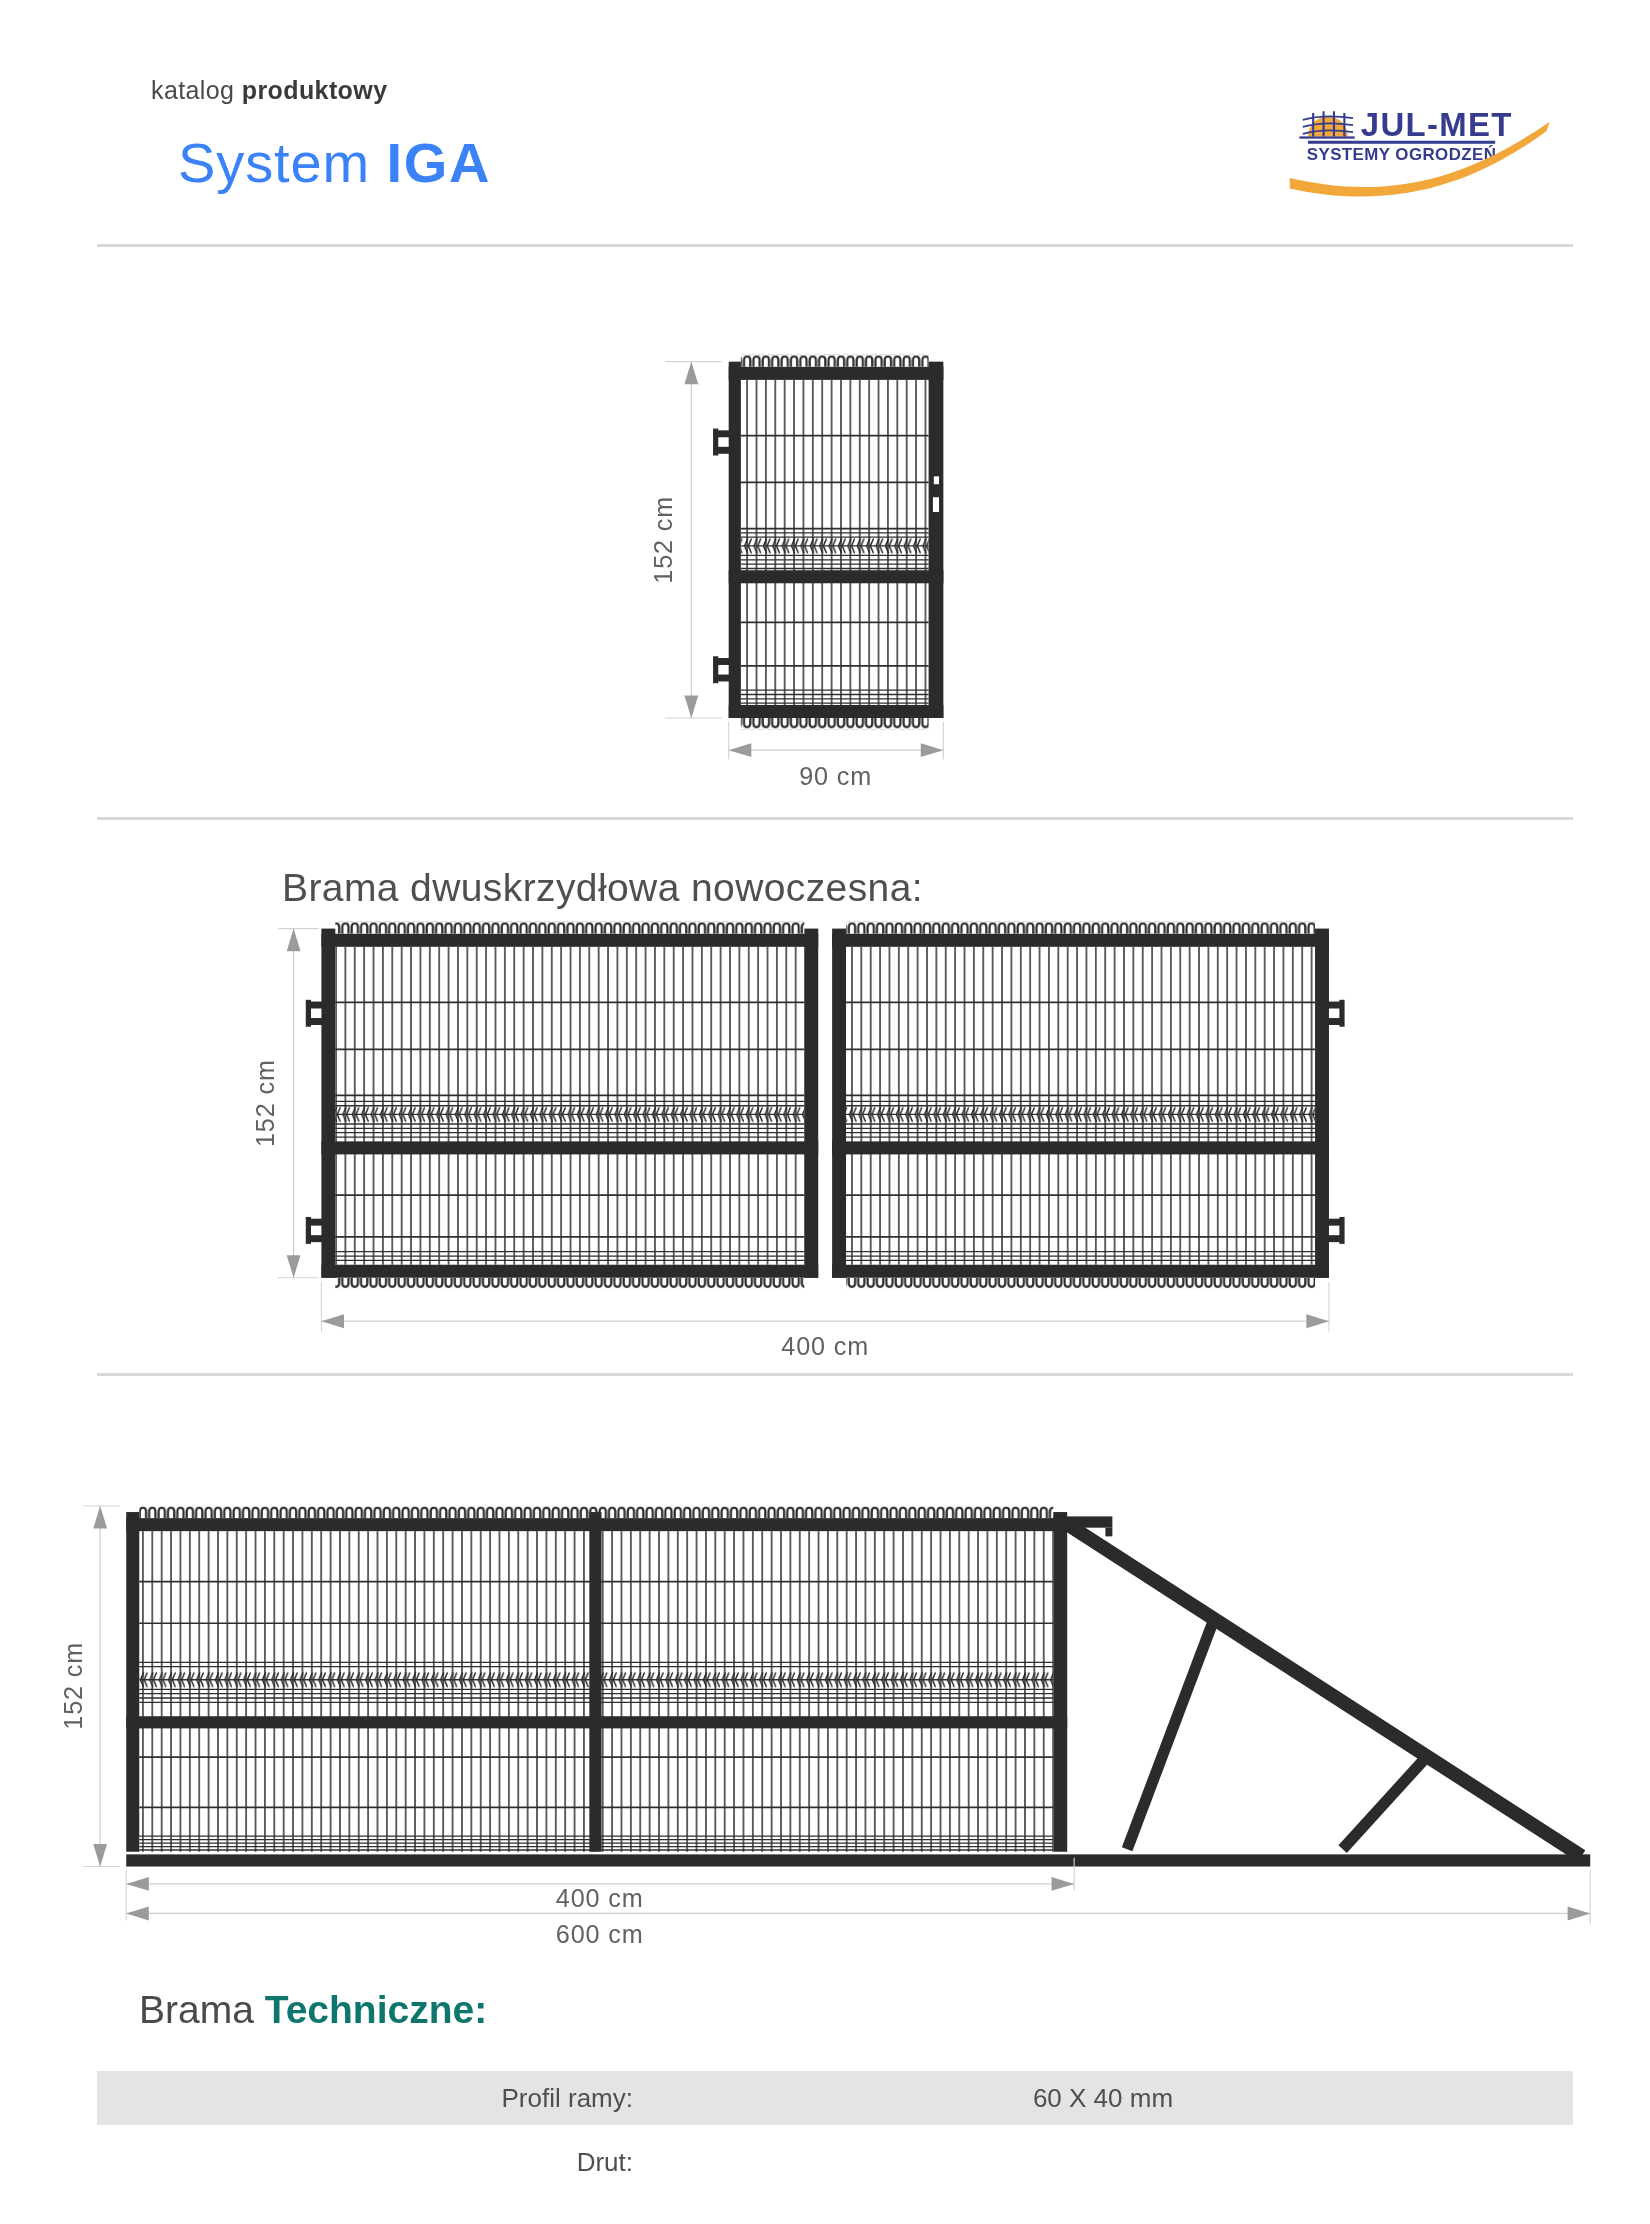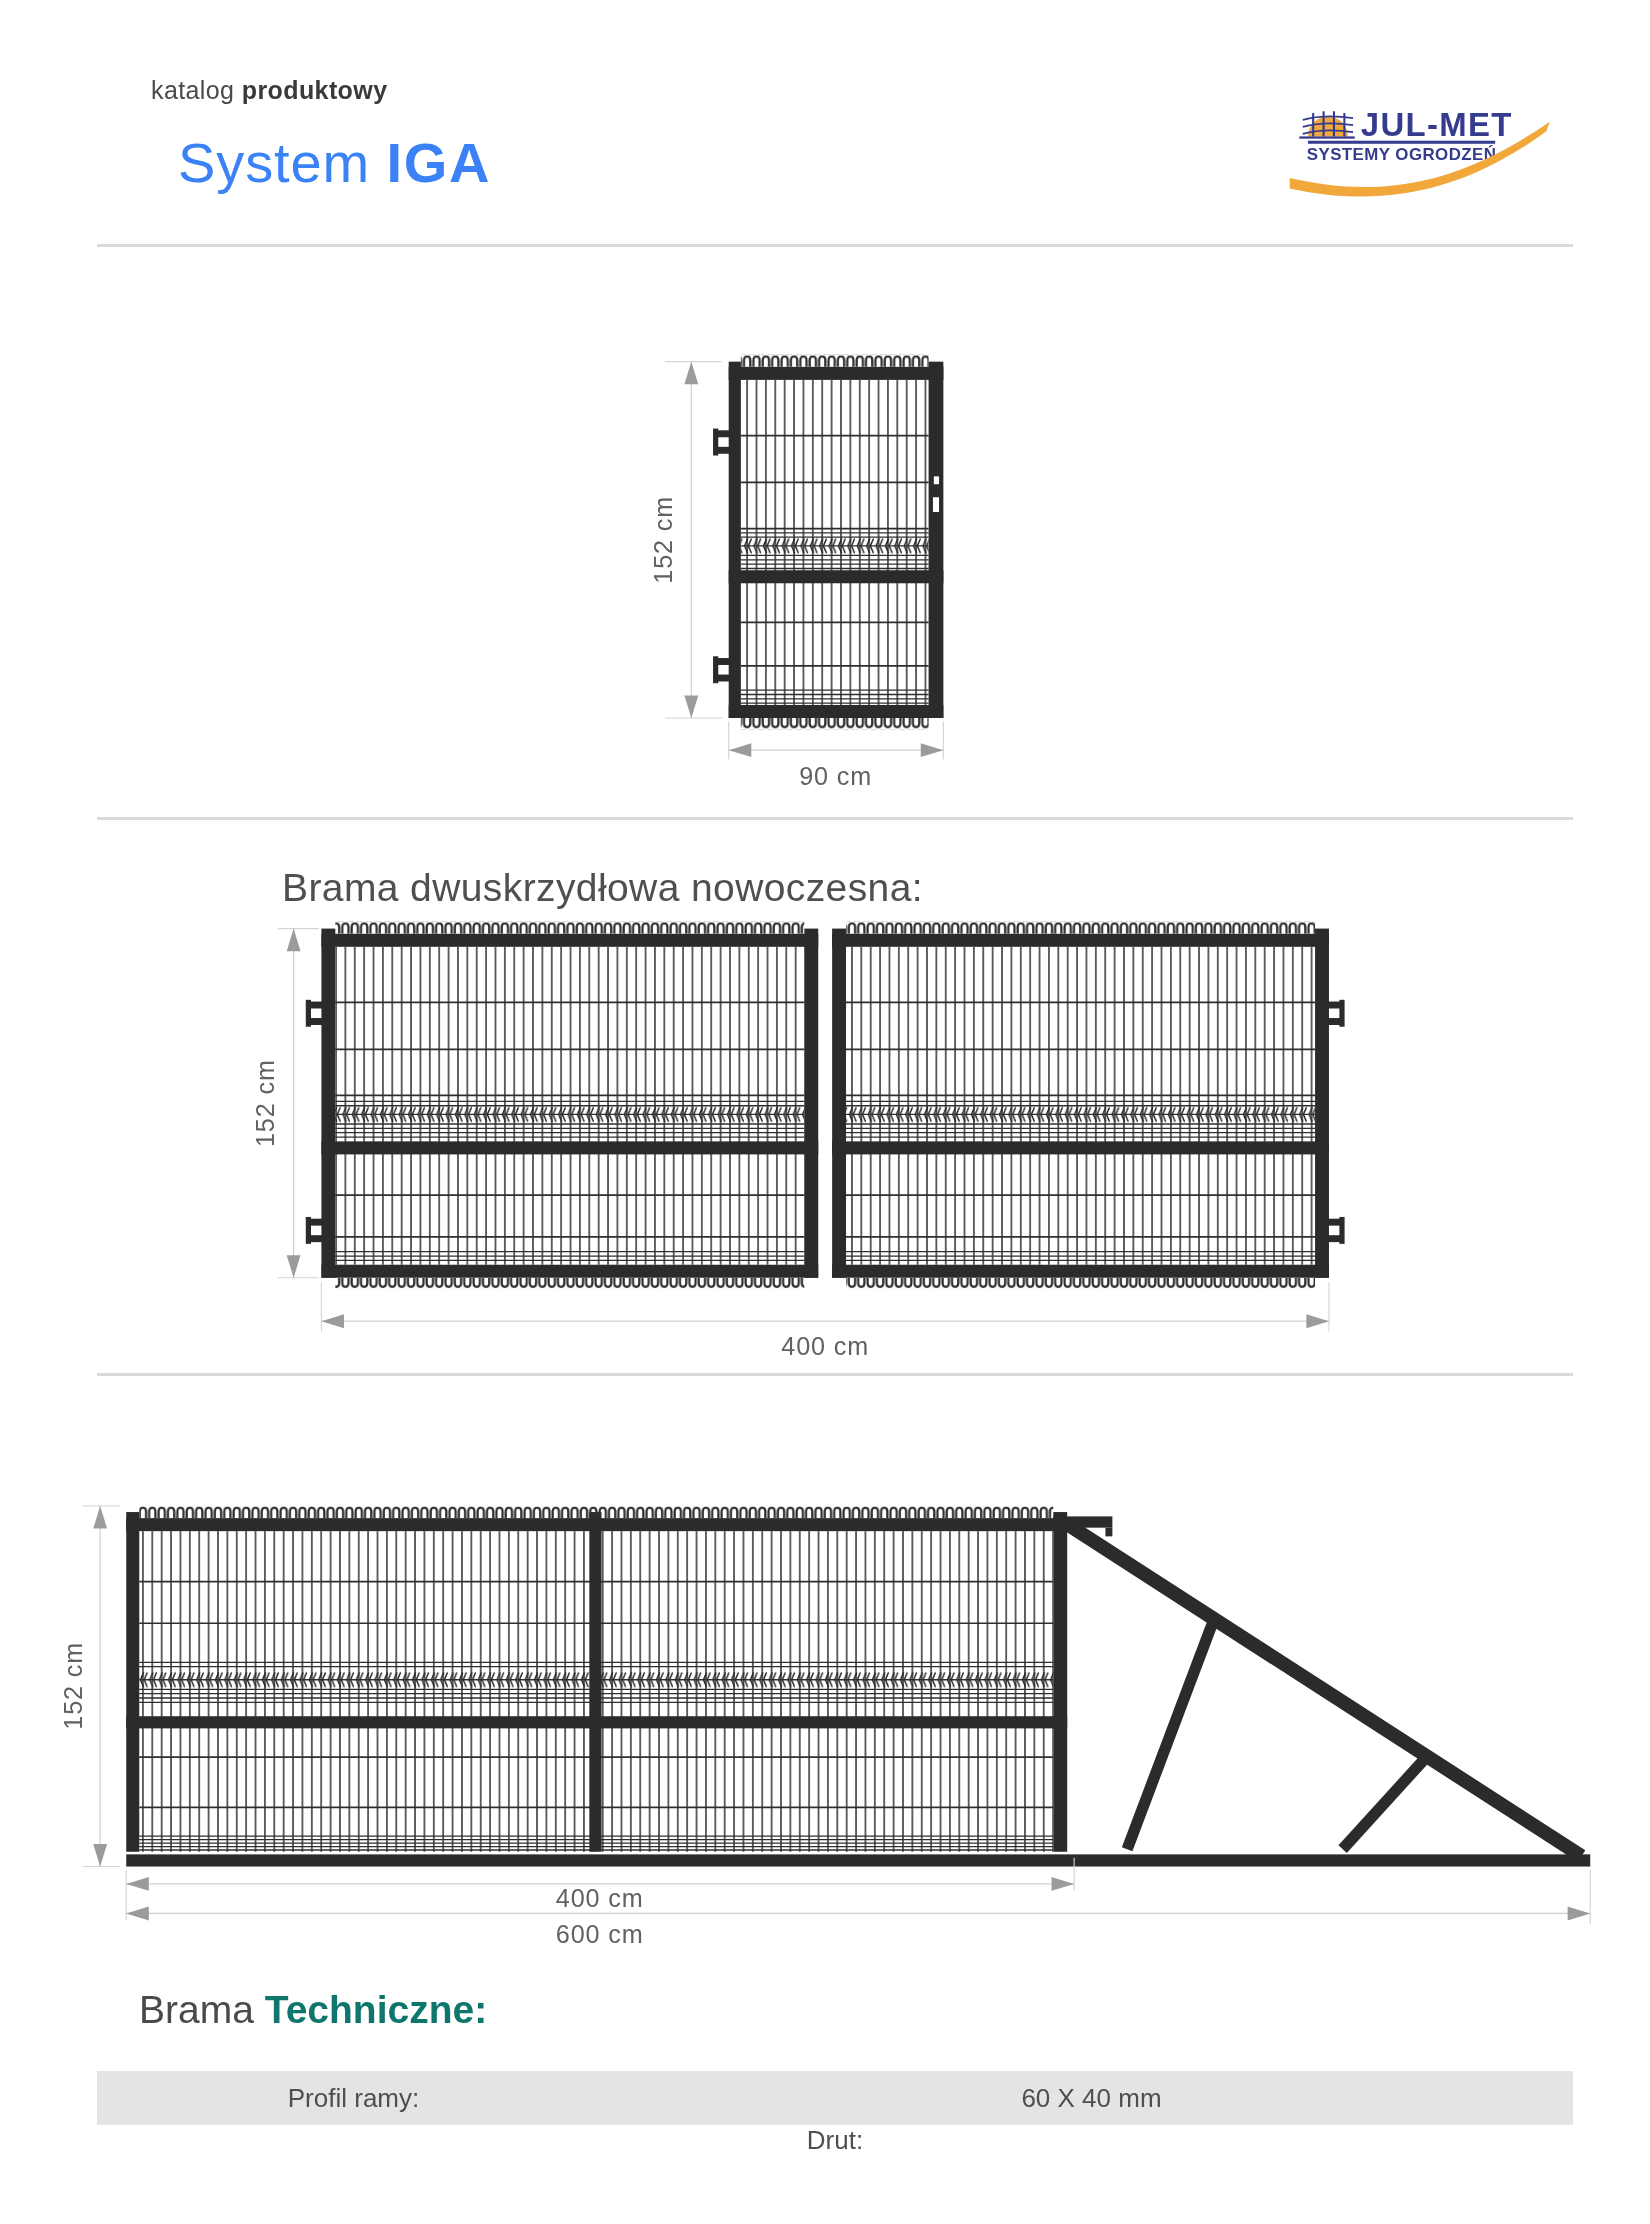--- a/index.html
+++ b/index.html
@@ -11,22 +11,22 @@
   .page-title{left:178px;top:130px;font-size:56px;letter-spacing:0.9px;color:#3b82f6;font-weight:200;white-space:nowrap;}
   .page-title .bold{font-weight:800;letter-spacing:1.7px;}
   .divider{height:2.6px;background:#d9d9d9;left:97px;width:1476px;}
   h2{margin:0;font-size:39px;font-weight:300;color:#4f4f4f;letter-spacing:0.4px;white-space:nowrap;}
   .h2-center{left:0;width:1650px;text-align:center;}
   .tech-title{left:139px;top:1988px;font-size:39px;font-weight:300;color:#4a4a4a;}
   .tech-title b{font-weight:800;color:#0f766e;text-align:center;}
   .tech-table{left:97px;top:2071px;width:1476px;font-size:26px;color:#4f4f4f;}
   .trow{display:flex;align-items:center;}
   .trow.gray{background:#e4e4e4;height:54px;}
-  .trow.white{background:#ffffff;height:75px;flex-direction:column;}
-  .tcell-label{width:513px;text-align:center;}
+  .trow.white{background:#ffffff;height:75px;}
+  .tcell-label{width:513px;text-align:right;padding-left:23px;}
   .tcell-value{flex:1;text-align:center;}
   svg{display:block;}
   .dim-label{font-family:"Liberation Sans",sans-serif;font-size:29px;fill:#616161;letter-spacing:1px;}
   .logo-name{font-family:"Liberation Sans",sans-serif;font-size:38px;font-weight:800;letter-spacing:1.5px;}
   .logo-tag{font-family:"Liberation Sans",sans-serif;font-size:19.5px;font-weight:700;letter-spacing:.5px;}
 </style>
 </head>
 <body>
 
 <div class="page">

